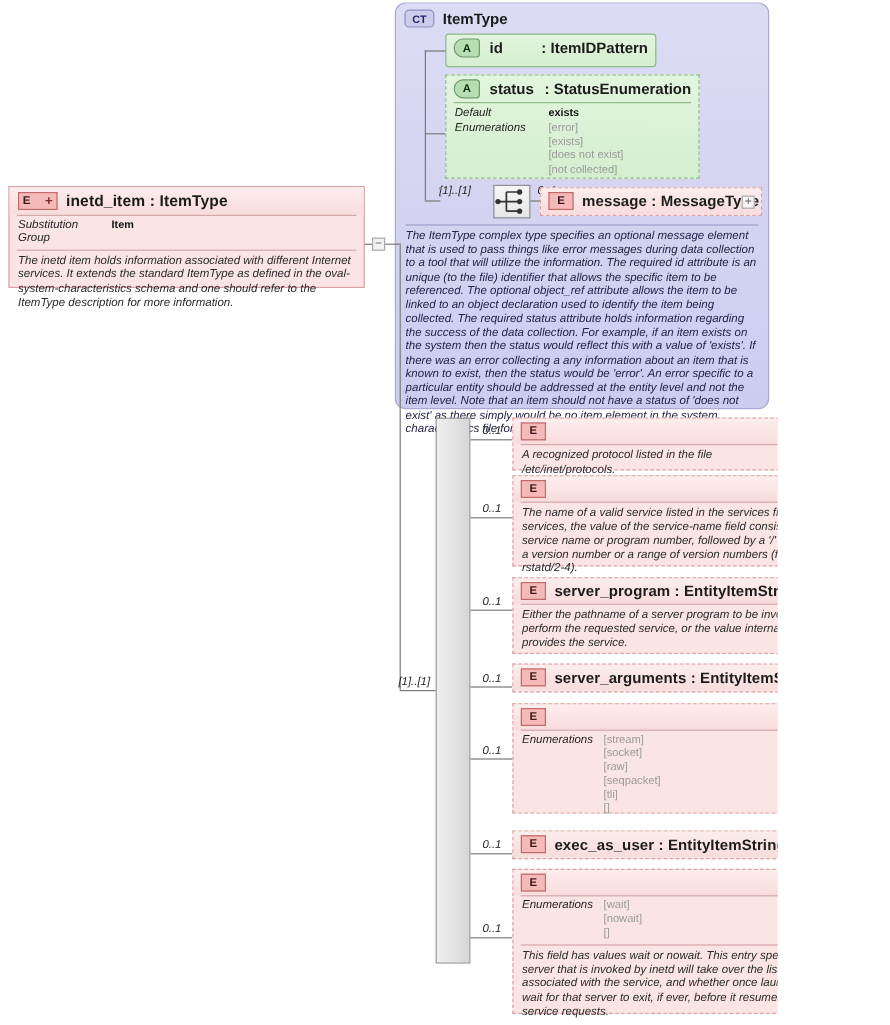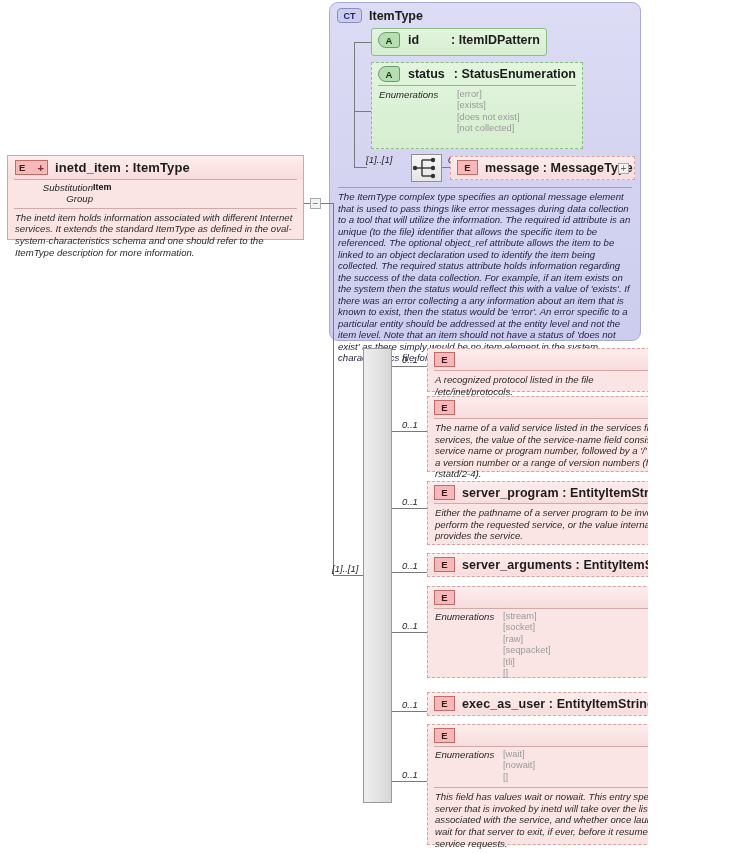--- a/index.html
+++ b/index.html
@@ -166,20 +166,24 @@
       </div>
     </div>
 
     <div class="attrbox dashed" style="left:41px;top:59px;width:212px;height:87px;">
       <div class="titlebar">
         <span class="aicon">A</span>
         <span class="title" style="width:62px;">status</span>
         <span class="title">: StatusEnumeration</span>
       </div>
       <div class="sep"></div>
+      <div class="kvrow">
+        <span class="kvkey">Default</span>
+        <span class="kvval bold">exists</span>
+      </div>
       <div class="kvrow">
         <span class="kvkey">Enumerations</span>
         <span class="enumlist">
           <span>[error]</span><br>
           <span>[exists]</span><br>
           <span>[does not exist]</span><br>
           <span>[not collected]</span>
         </span>
       </div>
     </div>
@@ -217,21 +221,21 @@
       <div>The ItemType complex type specifies an optional message element that is used to pass things like error messages during data collection to a tool that will utilize the information. The required id attribute is an unique (to the file) identifier that allows the specific item to be referenced. The optional object_ref attribute allows the item to be linked to an object declaration used to identify the item being collected. The required status attribute holds information regarding the success of the data collection. For example, if an item exists on the system then the status would reflect this with a value of 'exists'. If there was an error collecting a any information about an item that is known to exist, then the status would be 'error'. An error specific to a particular entity should be addressed at the entity level and not the item level. Note that an item should not have a status of 'does not exist' as there simply would be no item element in the system characteristics file for this case. If part of the object declaration do</div>
     </div>
   </div>
 
   <div class="xsdbox solid" style="left:7px;top:155px;width:297px;height:85px;">
     <div class="titlebar" style="padding:4px 6px 4px 7px;">
       <span class="eicon withplus">E<span class="plusglyph">+</span></span>
       <span class="title" style="font-size:13px;">inetd_item : ItemType</span>
     </div>
     <div class="sep"></div>
-    <div class="kvrow" style="padding-top:2px;text-align:right;">
+    <div class="kvrow" style="padding-top:2px;">
       <span class="kvkey">Substitution Group</span>
       <span class="kvval bold">Item</span>
     </div>
     <div class="sep" style="margin-top:3px;"></div>
     <div class="doc">The inetd item holds information associated with different Internet services. It extends the standard ItemType as defined in the oval-system-characteristics schema and one should refer to the ItemType description for more information.</div>
   </div>
 
   <div class="line-h" style="left:304px;top:203px;width:6px;"></div>
   <div class="expander" style="left:310px;top:198px;">−</div>
   <div class="line-h" style="left:321px;top:203px;width:12px;"></div>

